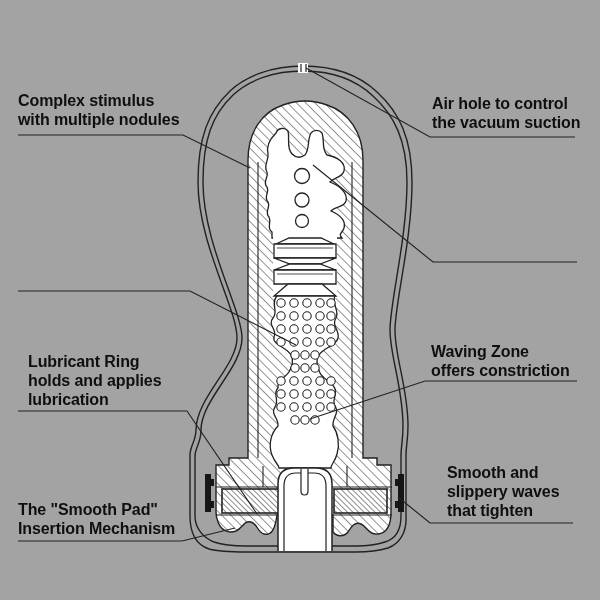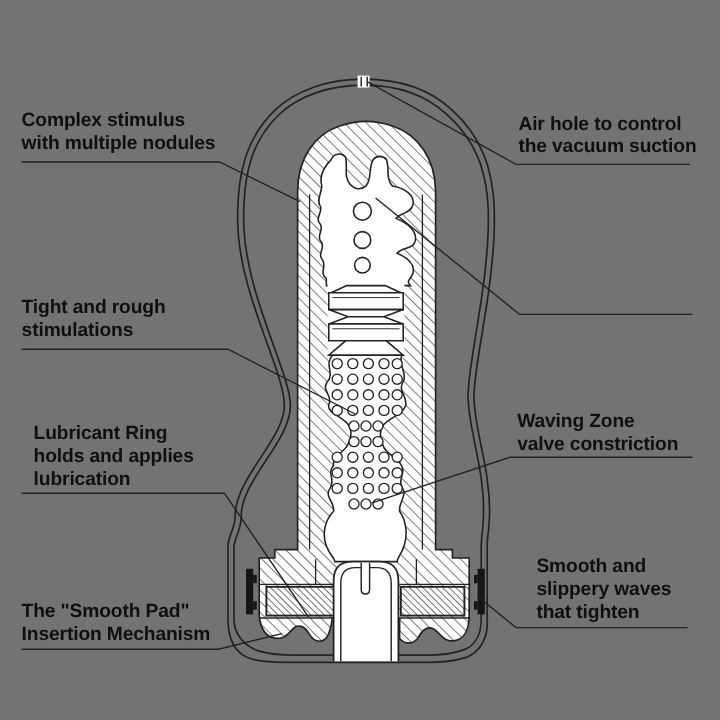--- a/index.html
+++ b/index.html
@@ -1,17 +1,17 @@
 <!DOCTYPE html>
 <html><head>
 <meta charset="utf-8">
 <style>
   html,body{margin:0;padding:0;background:#fff;}
   .stage{
-    position:relative;width:600px;height:600px;background:#737373;overflow:hidden;
+    position:relative;width:600px;height:600px;background:#a3a3a3;overflow:hidden;
     font-family:"Liberation Sans","DejaVu Sans",sans-serif;
   }
   .stage svg{position:absolute;left:0;top:0;}
   .callout{
     position:absolute;
     font-size:16px;line-height:19px;font-weight:bold;color:#0f0f0f;
     white-space:pre-line;letter-spacing:-0.1px;
   }
   .l1{left:18px;top:91px;}
   .l2{left:432px;top:94px;}
@@ -202,25 +202,23 @@
       <path d="M 577,381 H 425 L 310,419"></path>
       <path d="M 18,541 H 182 L 235,528"></path>
       <path d="M 573,523 H 430 L 398,497"></path>
     </g>
   </svg>
 
   <div class="callout l1">Complex stimulus
 with multiple nodules</div>
   <div class="callout l2">Air hole to control
 the vacuum suction</div>
-  <div class="callout l4">Tight and rough
-stimulations</div>
   <div class="callout l5">Lubricant Ring
 holds and applies
 lubrication</div>
   <div class="callout l6">Waving Zone
-valve constriction</div>
+offers constriction</div>
   <div class="callout l7">The "Smooth Pad"
 Insertion Mechanism</div>
   <div class="callout l8">Smooth and
 slippery waves
 that tighten</div>
 </div>
 
 </body></html>

